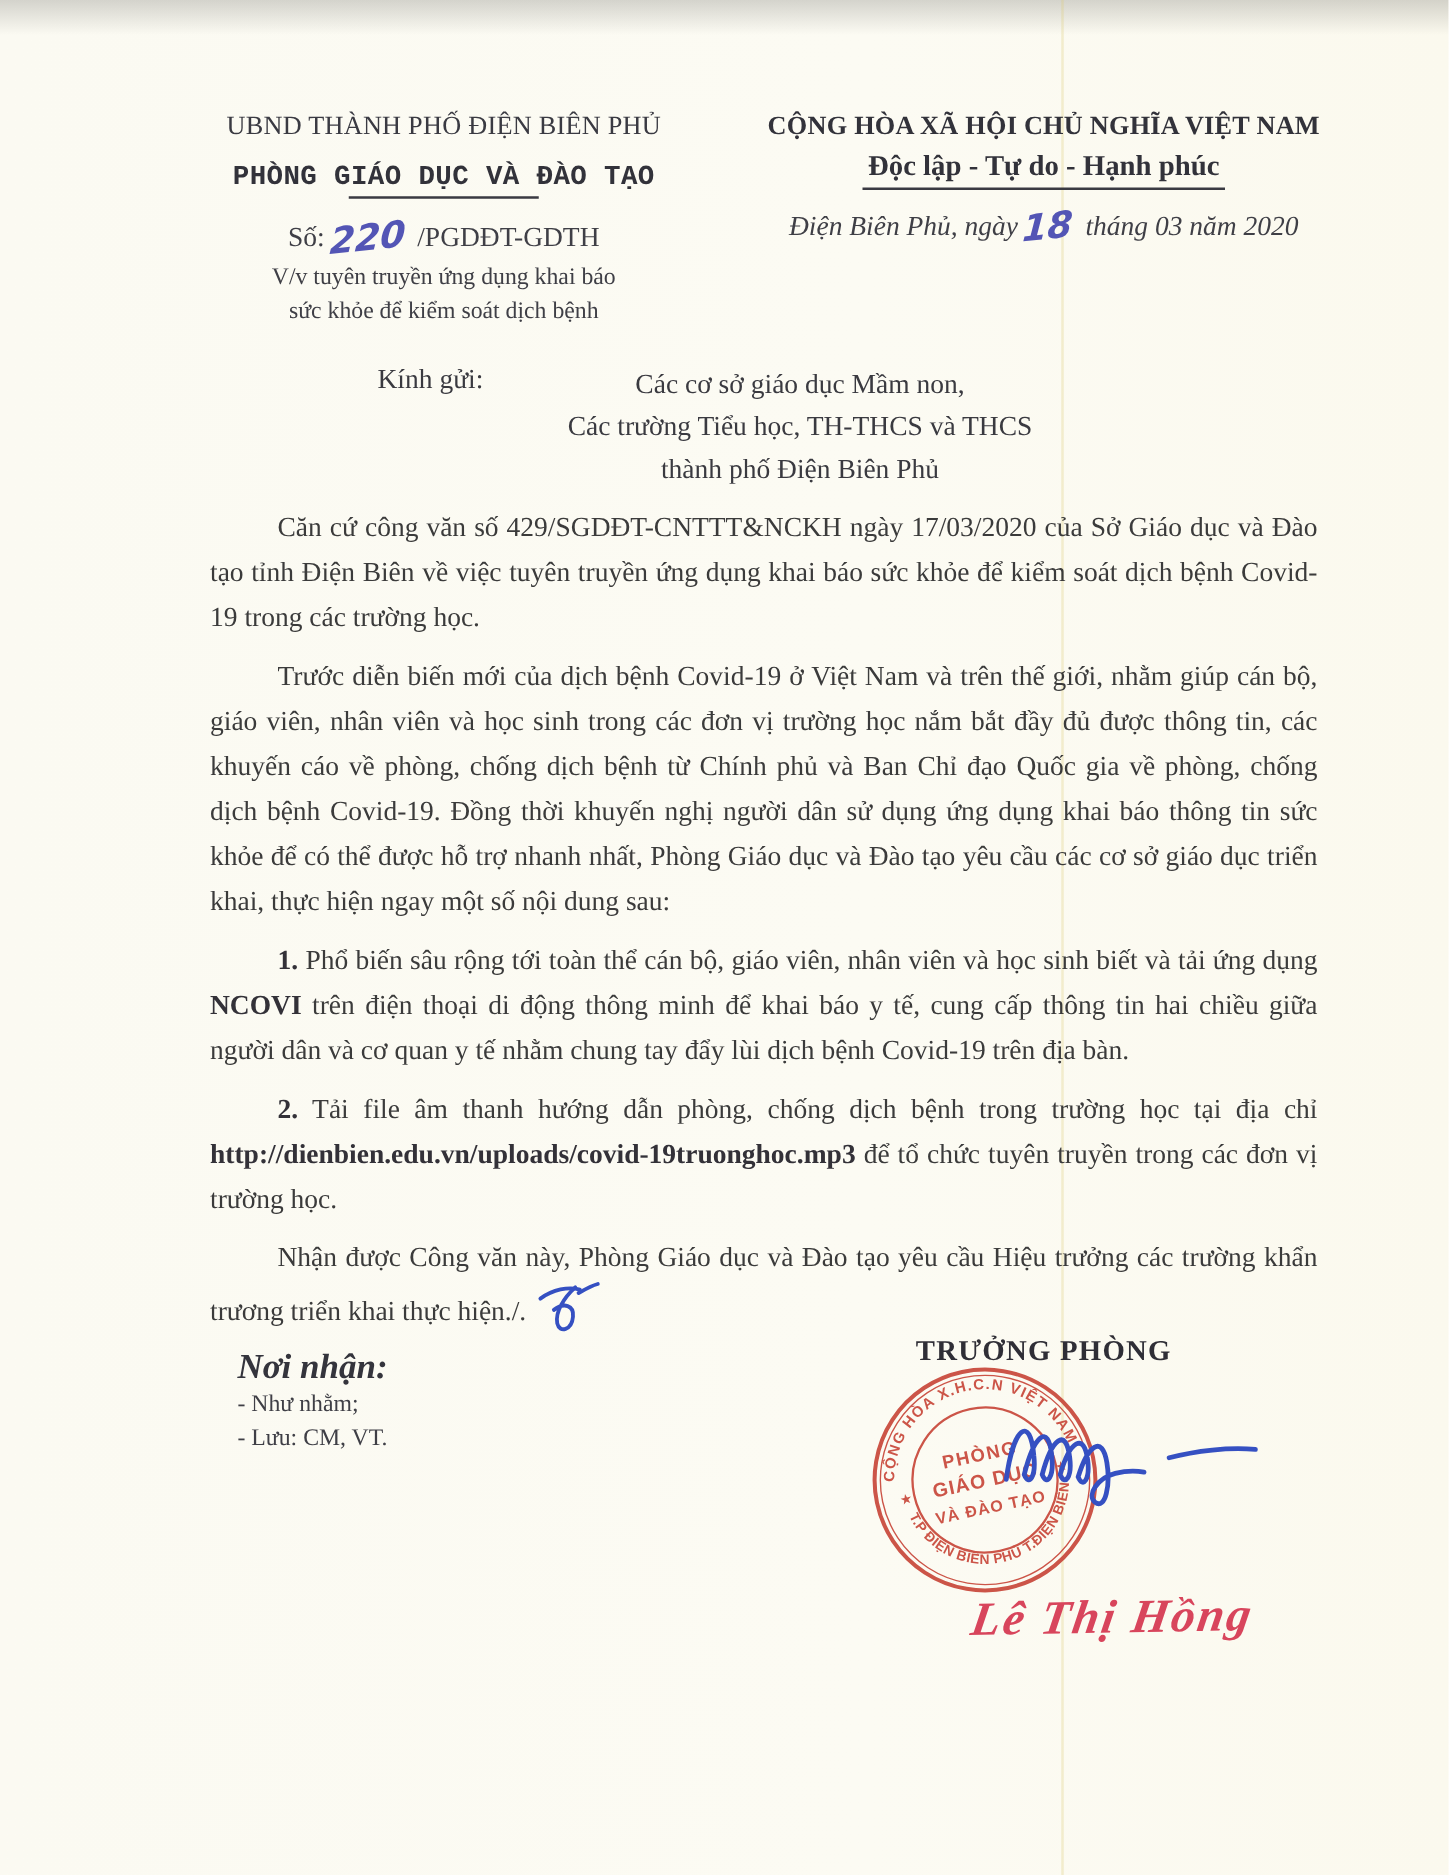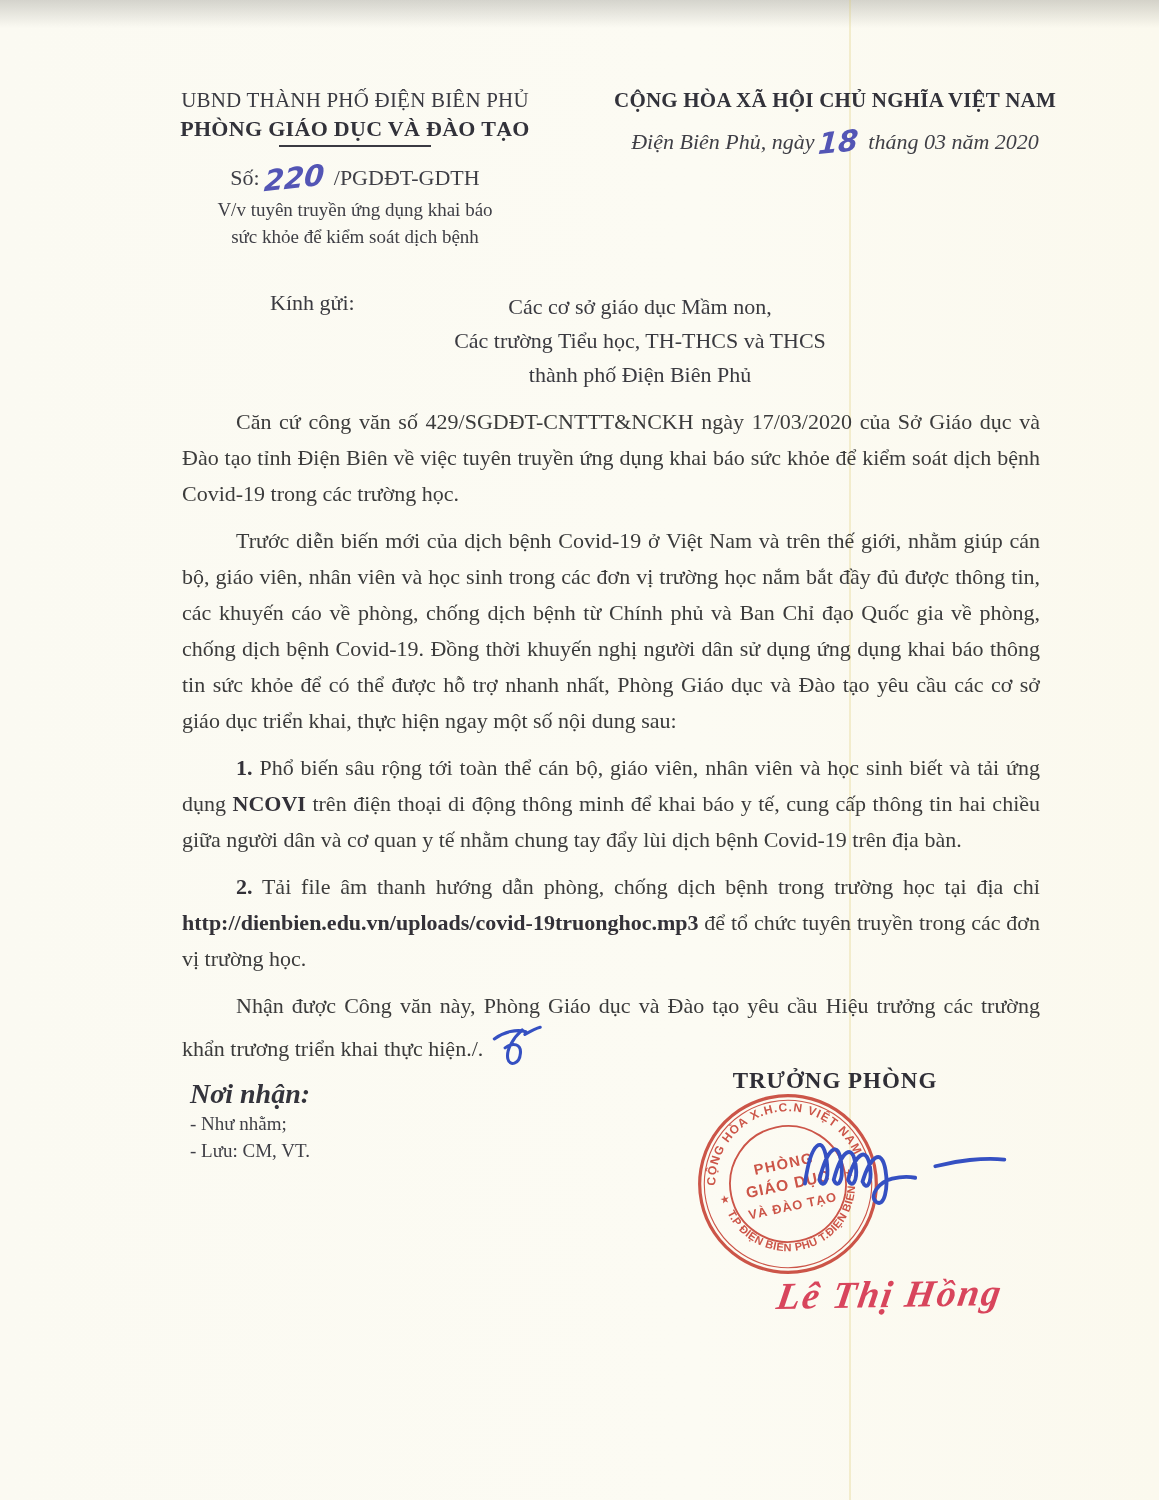--- a/index.html
+++ b/index.html
@@ -9,45 +9,45 @@
     font-family:"Liberation Serif",serif;color:#3b3b3b;overflow:hidden;
   }
   .top-shade{position:absolute;top:0;left:0;right:0;height:28px;
     background:linear-gradient(180deg,rgba(110,110,105,0.28),rgba(110,110,105,0));}
   .fold-line{position:absolute;top:0;left:849px;width:2px;height:100%;
     background:rgba(222,206,120,0.30);}
 
   
   .hdr-left{position:absolute;left:150px;top:88px;width:410px;text-align:center;color:#3a3a42;}
   .hdr-left .org{font-size:21px;letter-spacing:0.2px;}
-  .hdr-left .dept{font-size:22px;font-weight:bold;color:#32323a;margin-top:3px;letter-spacing:0.3px;}
+  .hdr-left .dept{font-size:22px;font-weight:bold;color:#32323a;margin-top:16px;letter-spacing:0.3px;font-family:Liberation Mono, monospace;}
   .hdr-left .rule{width:152px;border-bottom:2.5px solid #3a3a42;margin:3px auto 0;}
   .so-line{margin-top:18px;font-size:22px;color:#3f3f46;}
   .vv{font-size:19px;line-height:27px;margin-top:5px;color:#3f3f46;}
 
   .hw{font-family:"DejaVu Sans",sans-serif;font-style:italic;font-weight:bold;
     color:#5355b5;display:inline-block;transform:rotate(-6deg) skewX(-10deg);
     font-size:29px;line-height:10px;vertical-align:-3px;padding:0 4px;}
 
   
   .hdr-right{position:absolute;left:600px;top:88px;width:470px;text-align:center;color:#32323a;}
   .hdr-right .nation{font-size:21px;font-weight:bold;letter-spacing:0.2px;}
   .hdr-right .motto{display:inline-block;font-size:23px;font-weight:bold;margin-top:7px;
     border-bottom:2.5px solid #3a3a42;padding:0 4px 4px;}
   .date-line{margin-top:16px;font-size:22px;font-style:italic;color:#3f3f46;}
 
   
-  .kinhgui-label{position:absolute;left:270px;top:290px;font-size:22px;color:#3a3a40;}
+  .kinhgui-label{position:absolute;left:302px;top:290px;font-size:22px;color:#3a3a40;}
   .kinhgui-lines{position:absolute;left:390px;top:290px;width:500px;text-align:center;
     font-size:22px;line-height:34px;color:#3a3a40;}
 
   
   .body-text{position:absolute;left:168px;top:404px;width:886px;font-size:22px;
     line-height:36px;text-align:justify;color:#3b3b3b;}
-  .body-text p{margin:0 14px 11px;text-indent:54px;}
+  .body-text p{margin:0 0 11px;text-indent:54px;}
   .body-text b{color:#333138;}
   .paraph-svg{vertical-align:-14px;margin-left:5px;}
 
   
   .noinhan{position:absolute;left:190px;top:1080px;font-size:19px;line-height:27px;color:#3f3f46;}
   .noinhan-title{font-size:28px;font-weight:bold;font-style:italic;color:#34343c;margin-bottom:3px;}
   .signer-title{position:absolute;left:690px;top:1068px;width:290px;text-align:center;
     font-size:23px;font-weight:bold;letter-spacing:1px;color:#2f2e36;}
   .stamp{position:absolute;left:696px;top:1092px;width:184px;height:184px;
     transform:rotate(-12deg);opacity:0.92;}
@@ -69,20 +69,21 @@
     <div class="rule"></div>
     <div class="so-line"><span>Số:</span><span class="hw">220</span> <span>/PGDĐT-GDTH</span></div>
     <div class="vv">
       <div>V/v tuyên truyền ứng dụng khai báo</div>
       <div>sức khỏe để kiểm soát dịch bệnh</div>
     </div>
   </div>
 
   <div class="hdr-right">
     <div class="nation">CỘNG  HÒA XÃ HỘI CHỦ NGHĨA VIỆT NAM</div>
+    <div><span class="motto">Độc lập - Tự do - Hạnh phúc</span></div>
     <div class="date-line"><span>Điện Biên Phủ, ngày</span><span class="hw">18</span> <span>tháng 03 năm 2020</span></div>
   </div>
 
   <div class="kinhgui-label">Kính gửi:</div>
   <div class="kinhgui-lines">
     <div>Các cơ sở giáo dục Mầm non,</div>
     <div>Các trường Tiểu học, TH-THCS và THCS</div>
     <div>thành phố Điện Biên Phủ</div>
   </div>
 

